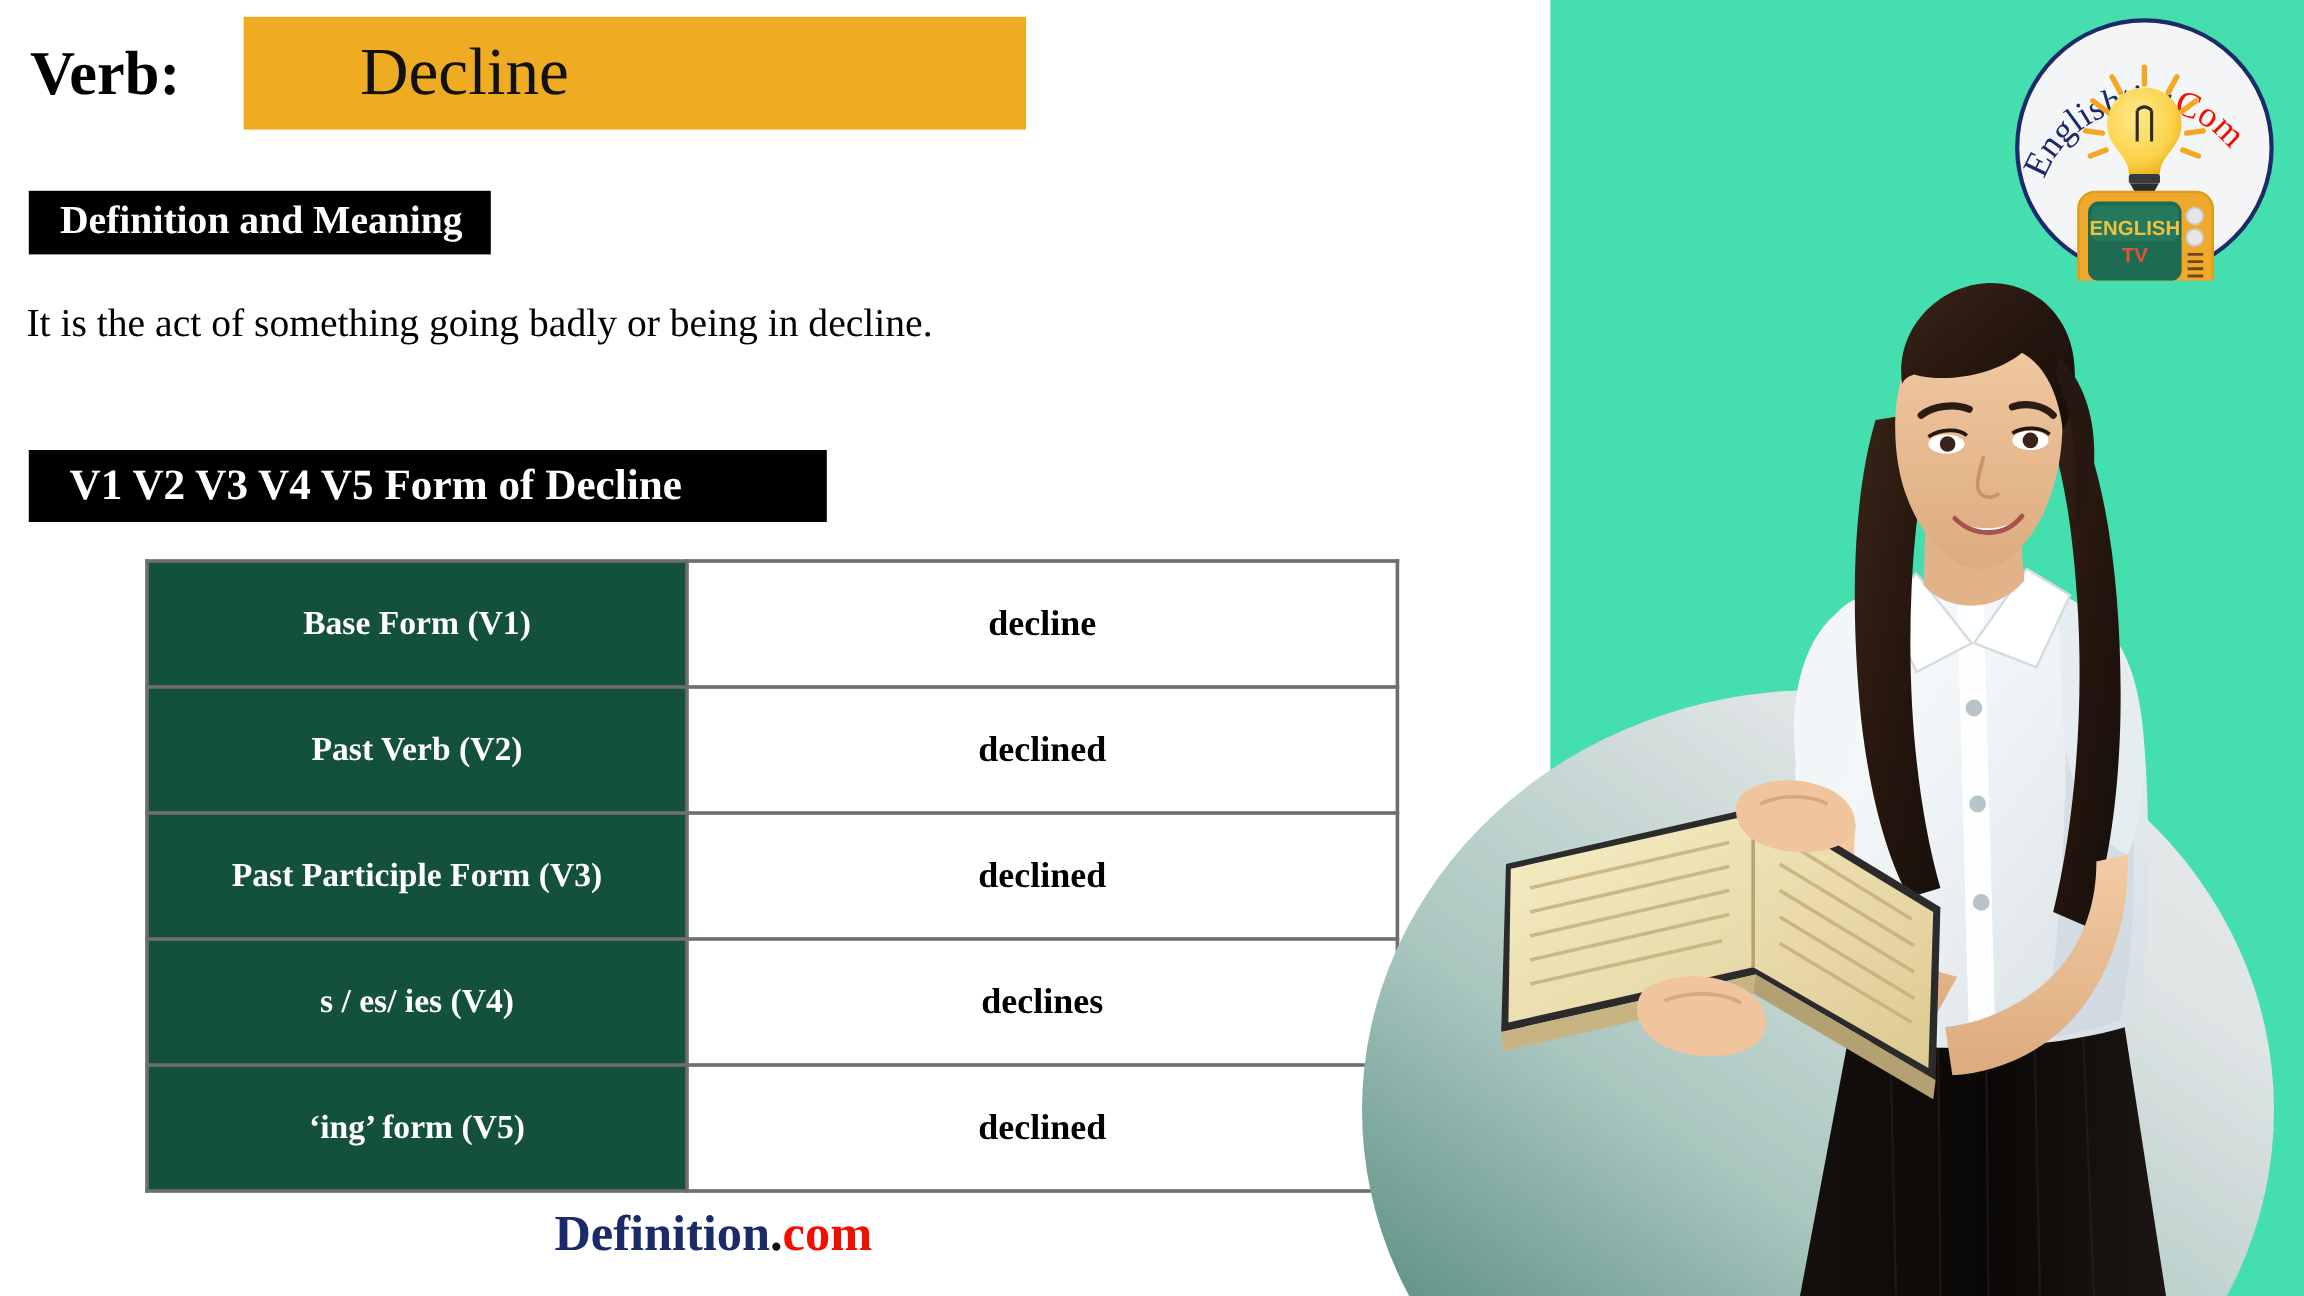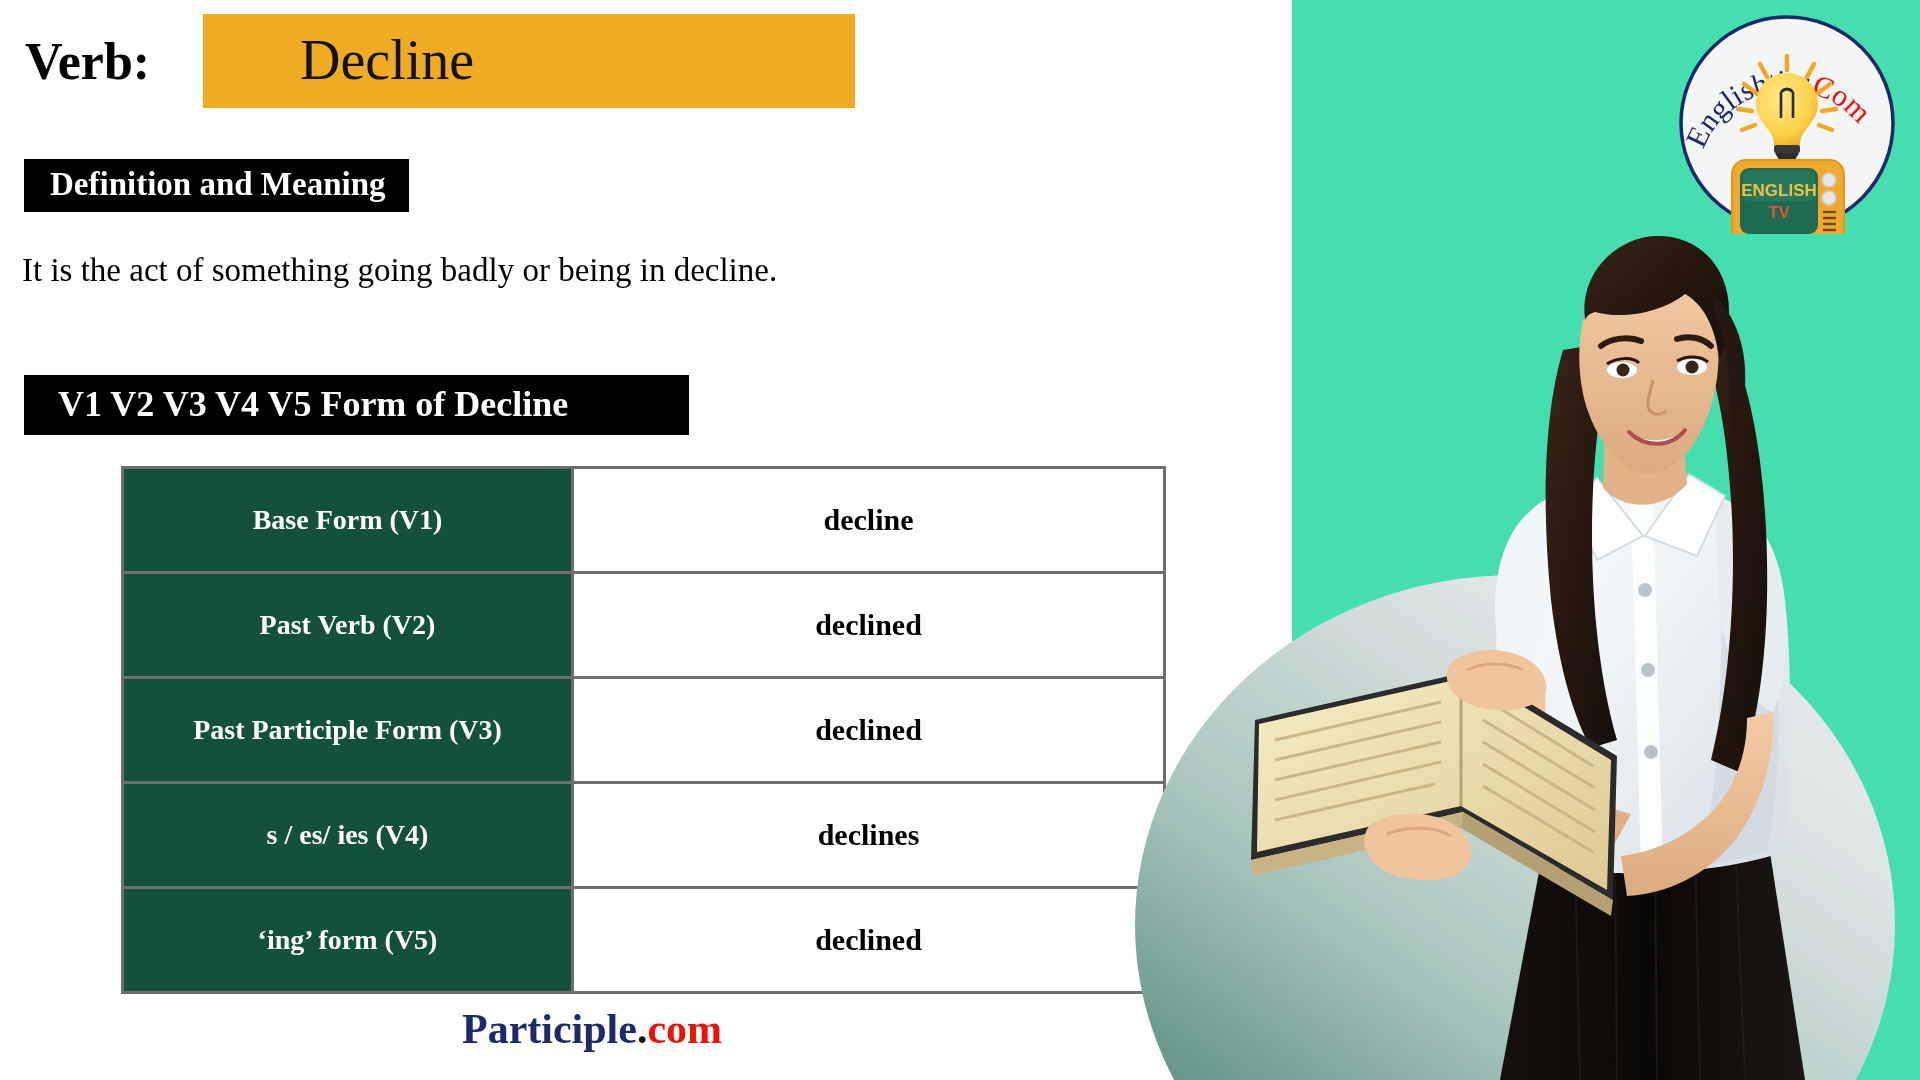--- a/index.html
+++ b/index.html
@@ -324,14 +324,14 @@
       <td class="value-cell">declines</td>
     </tr>
     <tr>
       <td class="label-cell">‘ing’ form (V5)</td>
       <td class="value-cell">declined</td>
     </tr>
   </tbody>
 </table>
 
 <div id="footer-brand">
-  <span class="brand-name">Participle</span><span class="brand-dot">.</span><span class="brand-tld">com</span>
+  <span class="brand-name">Definition</span><span class="brand-dot">.</span><span class="brand-tld">com</span>
 </div>
 
 </body></html>

